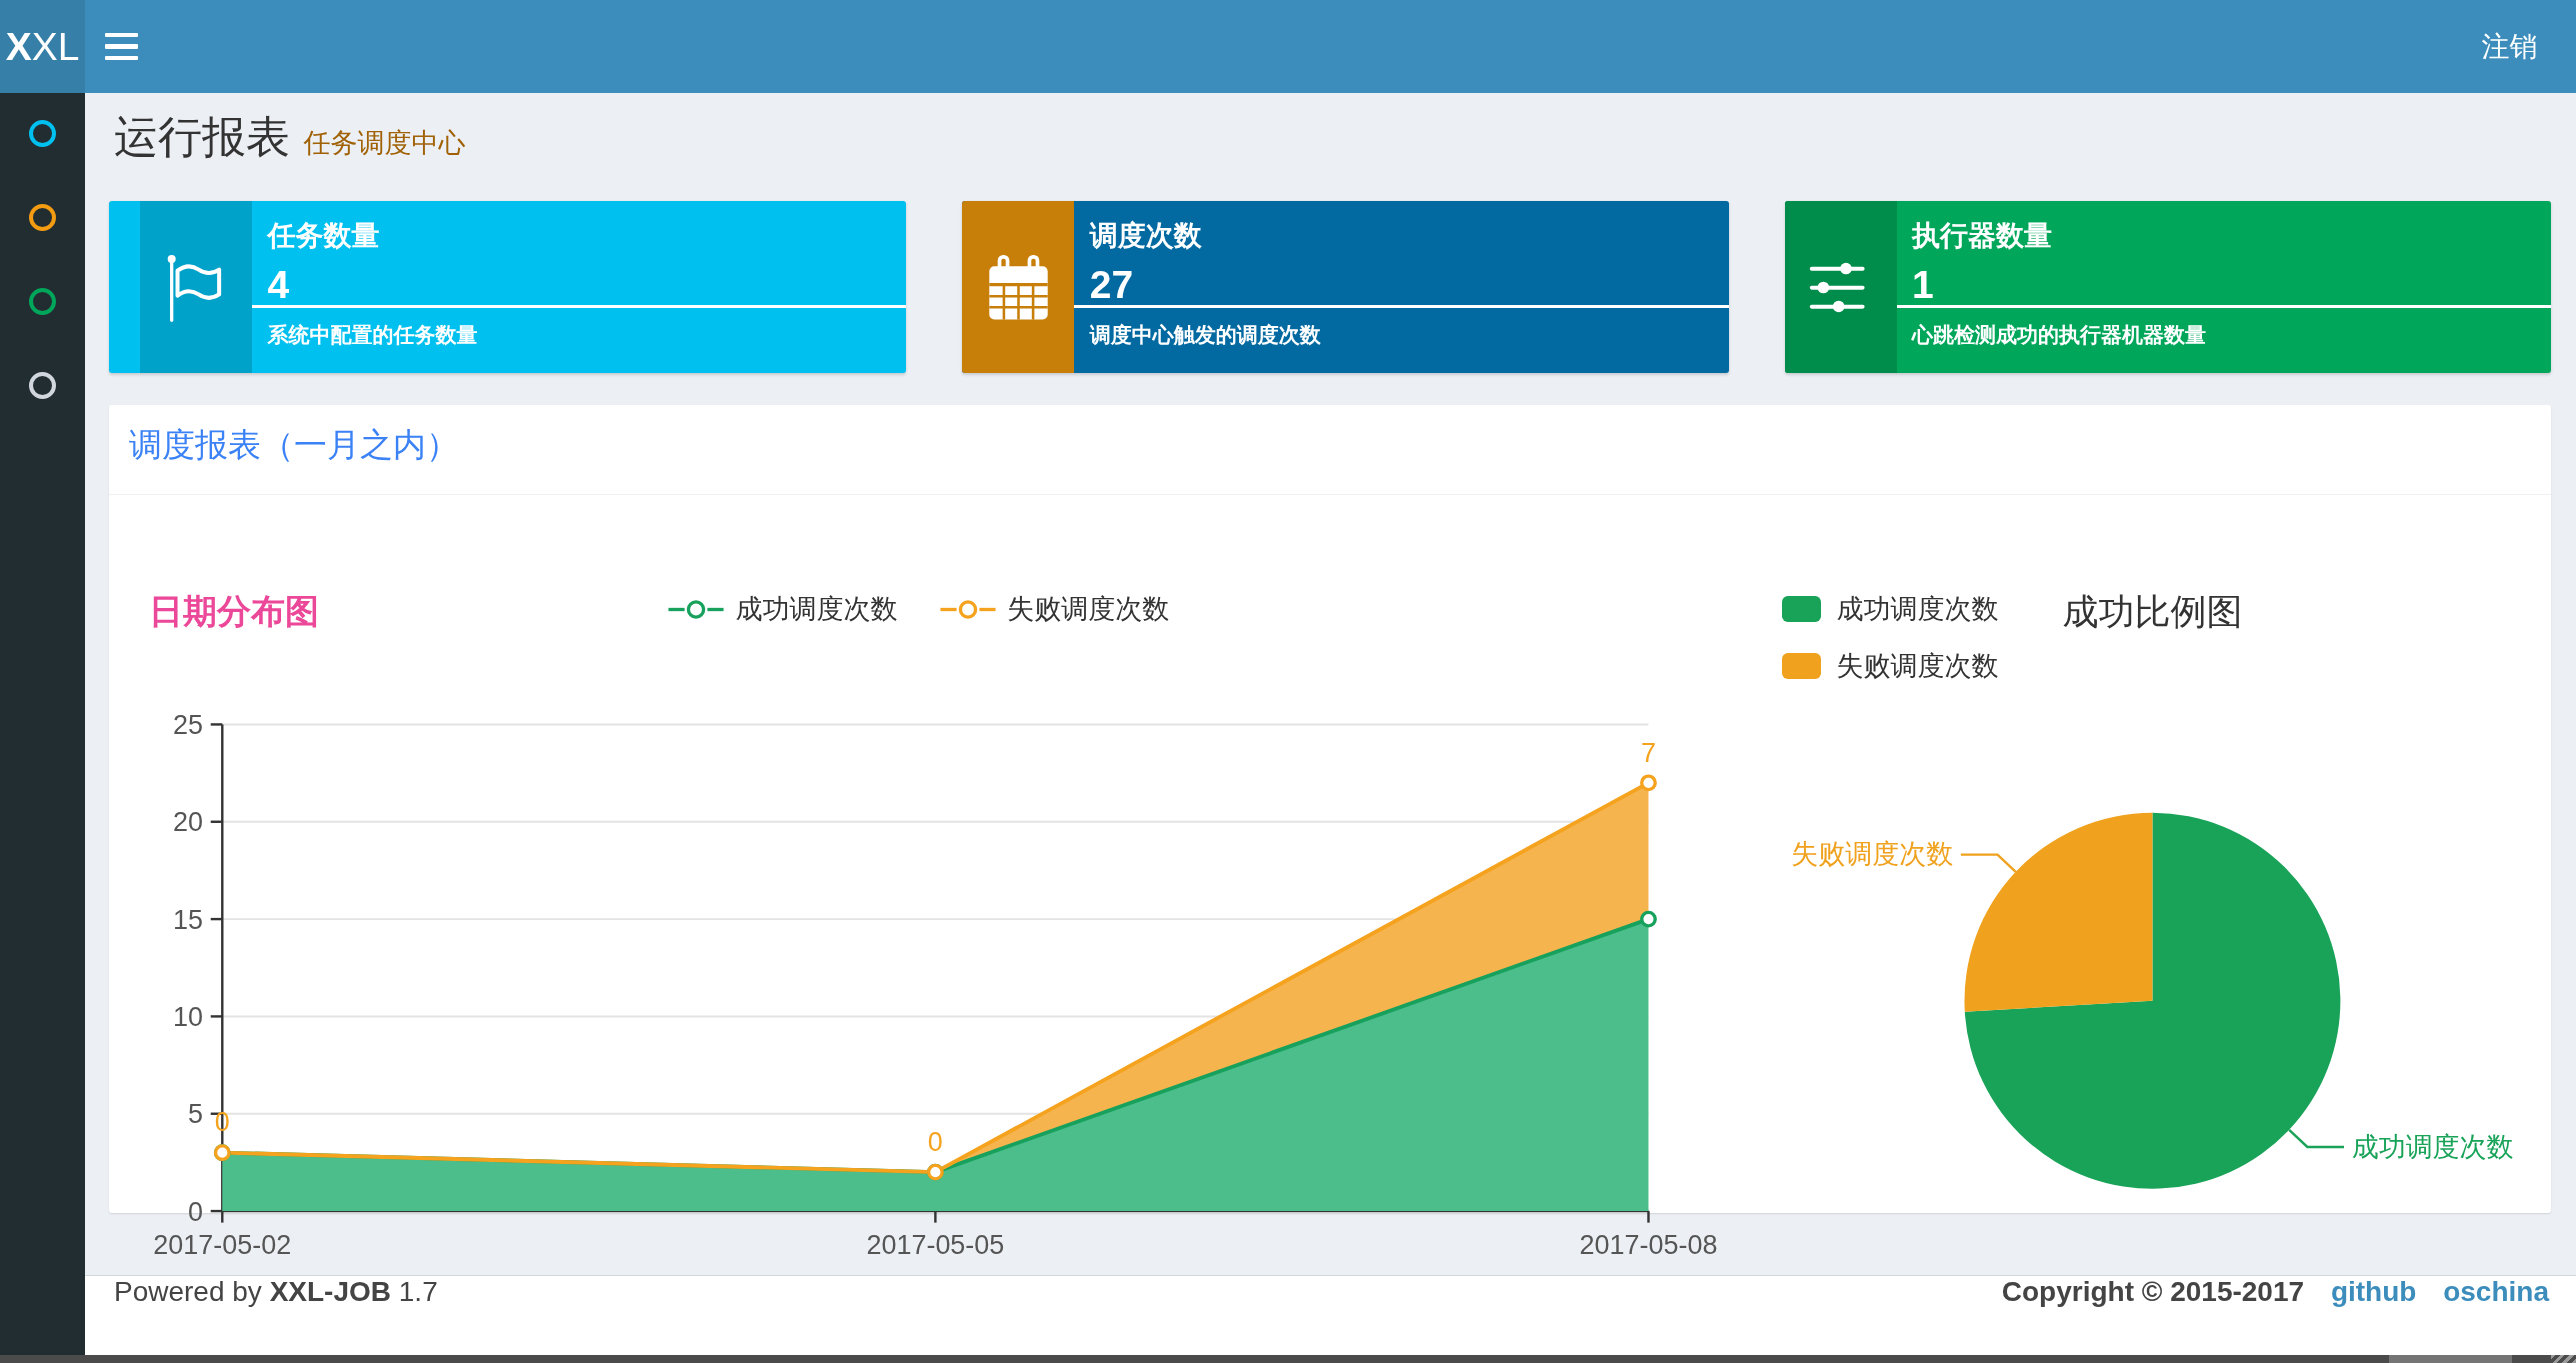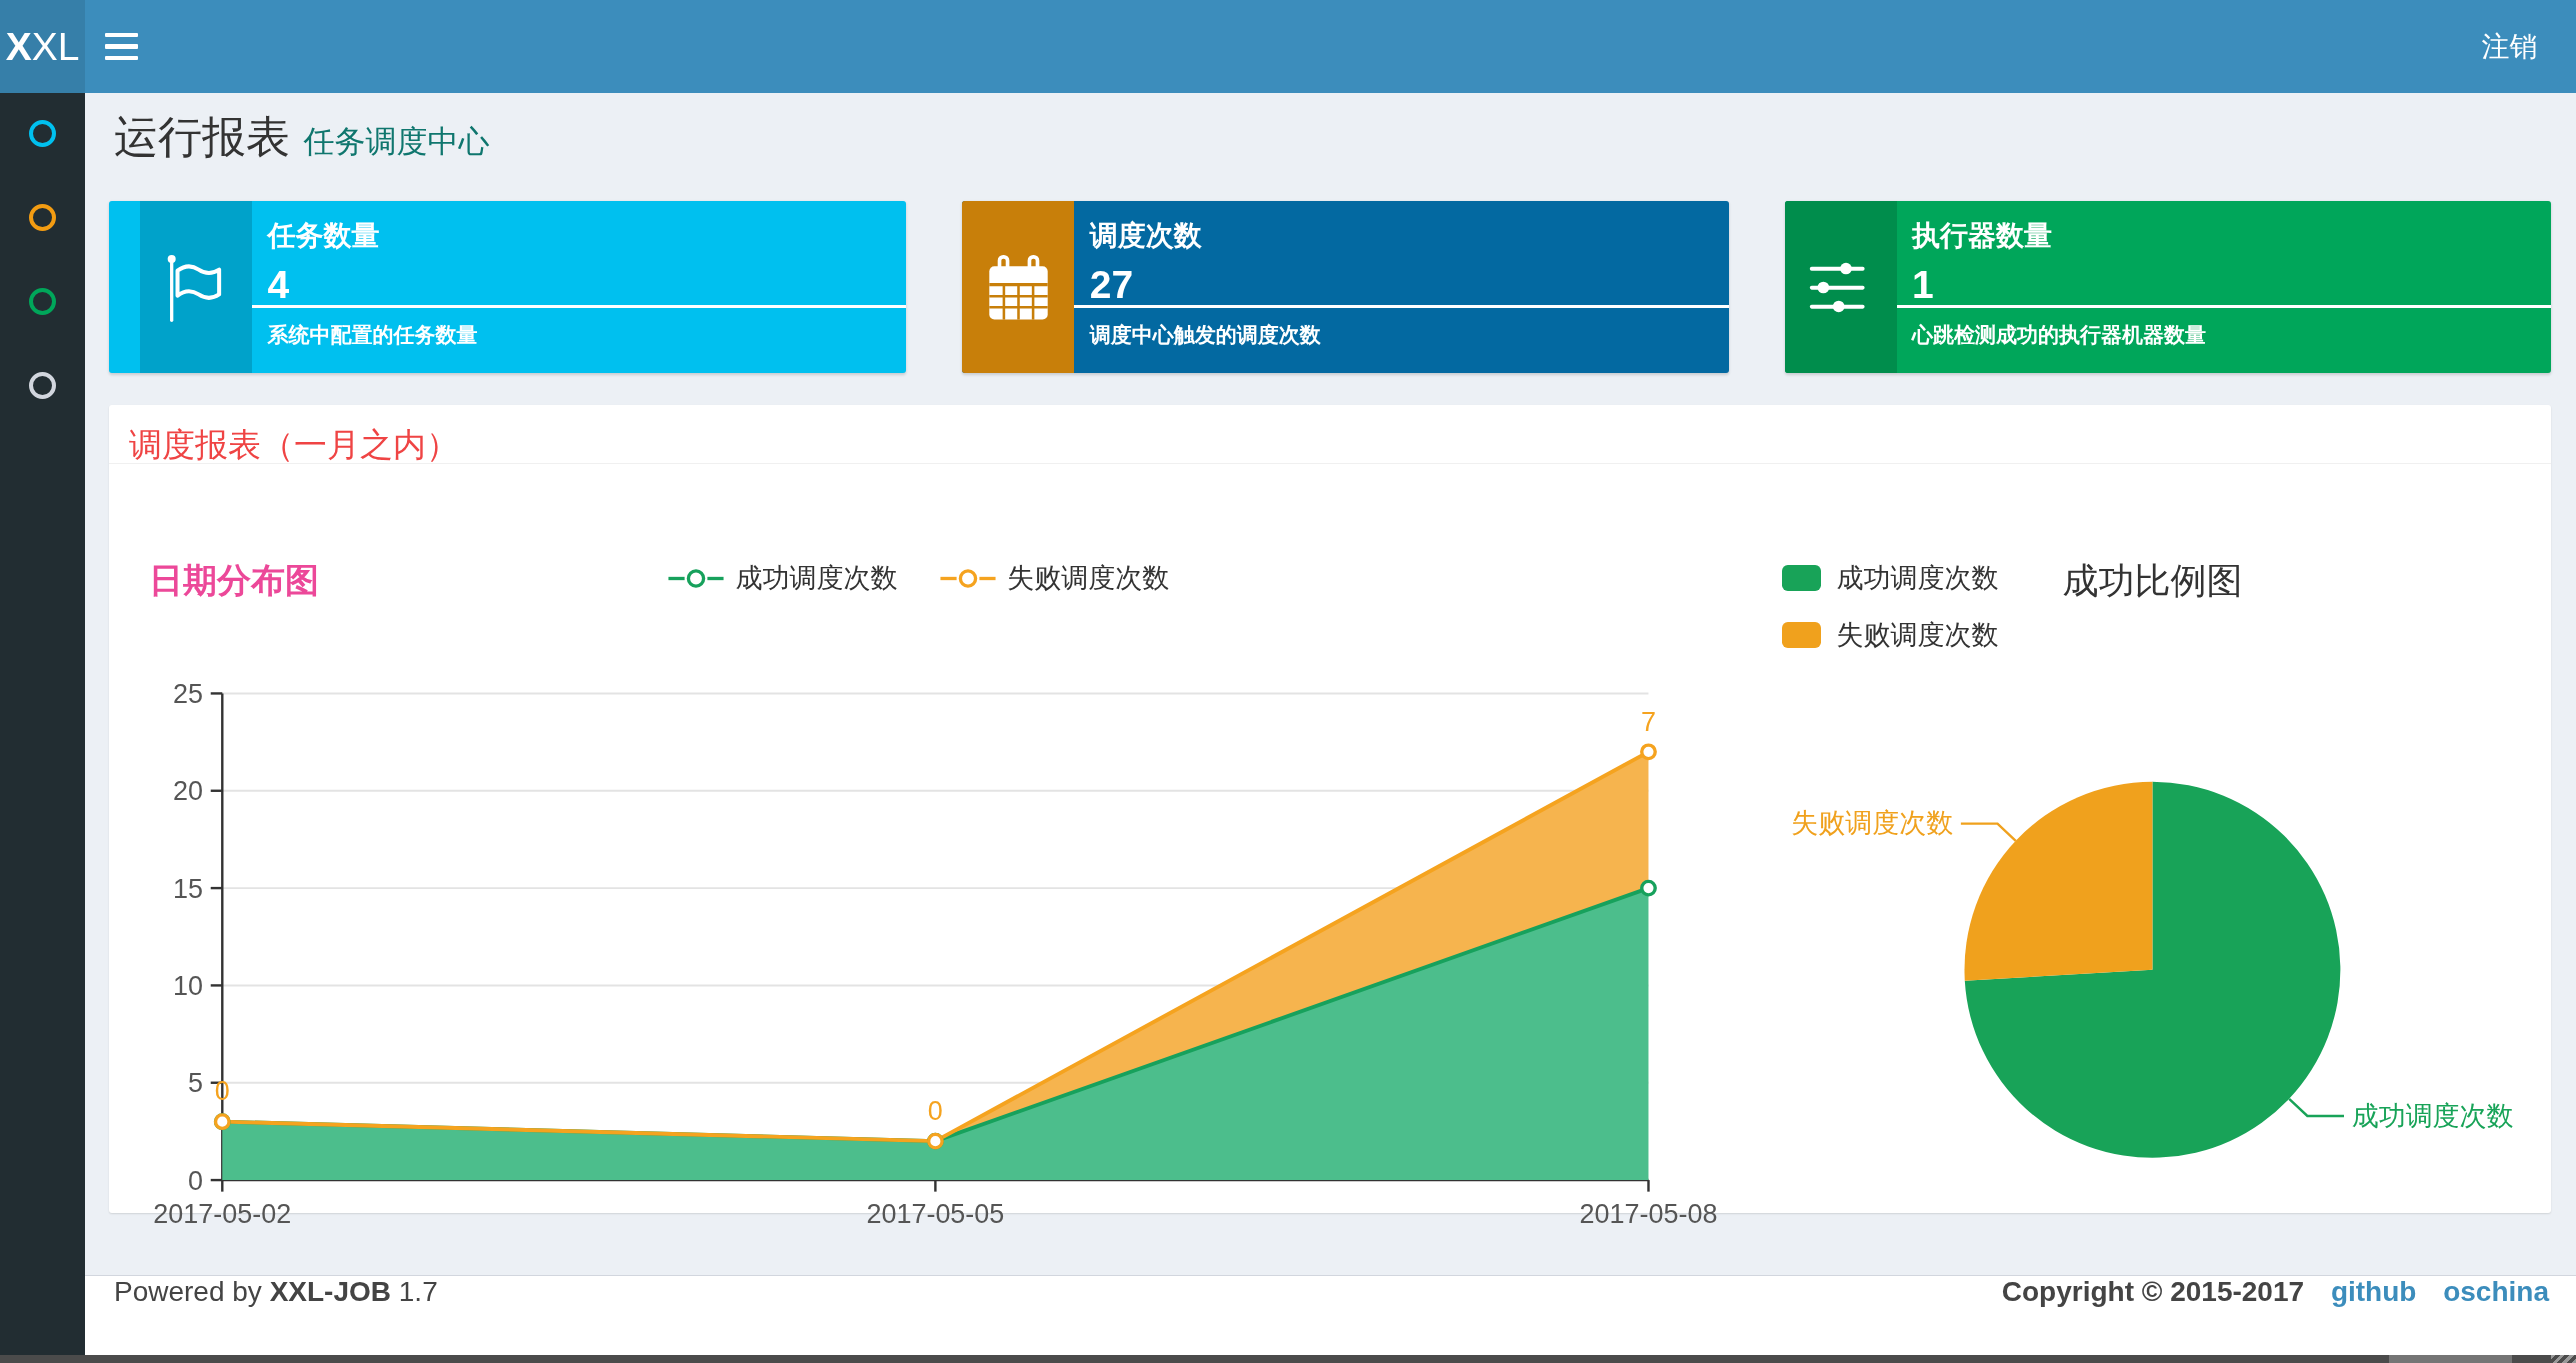--- a/index.html
+++ b/index.html
@@ -19,37 +19,37 @@
 
   
   .sidebar { position:absolute; left:0; top:93px; width:85px; height:1263px; background:#222d32; z-index:4; }
   .sidebar ul { list-style:none; padding-top:27px; }
   .sidebar li { height:84px; display:flex; align-items:flex-start; justify-content:center; cursor:pointer; }
   .ring { display:block; width:27px; height:27px; border:4.8px solid #fff; border-radius:50%; }
 
   
   .page-header { position:absolute; left:114px; top:108px; white-space:nowrap; }
   .page-header h1 { display:inline; font-size:44px; font-weight:500; color:#333; }
-  .page-header small { font-size:31px; color:#0f766e; margin-left:13.5px; font-weight:400; }
+  .page-header small { font-size:27px; color:#a16207; margin-left:13.5px; font-weight:400; }
 
   
   .cards { position:absolute; left:109px; top:201px; width:2442px; display:flex; gap:56px; }
   .card { flex:1; height:172px; display:flex; border-radius:2.9px; box-shadow:0 1.9px 2.9px rgba(0,0,0,.15); overflow:hidden; }
   .card-icon { width:112px; display:flex; align-items:center; justify-content:center; }
   .card-icon svg { width:73px; height:73px; }
   .card-body { flex:1; position:relative; color:#fff; padding:16.4px 19px 0 15.4px; }
   .card-label { font-size:28px; font-weight:600; }
   .card-value { font-size:39px; font-weight:700; margin-top:7.7px; }
   .card-hr { position:absolute; left:0; right:0; top:104px; height:2.9px; background:#fff; }
   .card-desc { position:absolute; left:15.4px; top:120px; font-size:21px; font-weight:700; white-space:nowrap; }
 
   
   .box { position:absolute; left:109px; top:405px; width:2442px; height:808px; background:#fff; border-radius:2.9px;
          box-shadow:0 1px 1.9px rgba(0,0,0,.12); }
-  .box-header { height:59px; line-height:79px; padding-left:20px; font-size:33px; color:#ef4444;
+  .box-header { height:90px; line-height:79px; padding-left:20px; font-size:33px; color:#3b82f6;
                 border-bottom:1.9px solid #f0f0f0; }
   .box-body { position:relative; height:727px; }
 
   .line-chart-title { position:absolute; left:40px; top:94px; font-size:34px; font-weight:700; color:#ec4899; }
   .line-legend { position:absolute; left:9.6px; top:96px; width:1600px; display:flex; justify-content:center;
                  gap:42px; align-items:center; cursor:pointer; }
   .legend-item { display:flex; align-items:center; gap:11.6px; font-size:27px; color:#333; }
   .line-svg { position:absolute; left:9.6px; top:82px; }
 
   .pie-legend { position:absolute; left:1673px; top:96px; cursor:pointer; }

